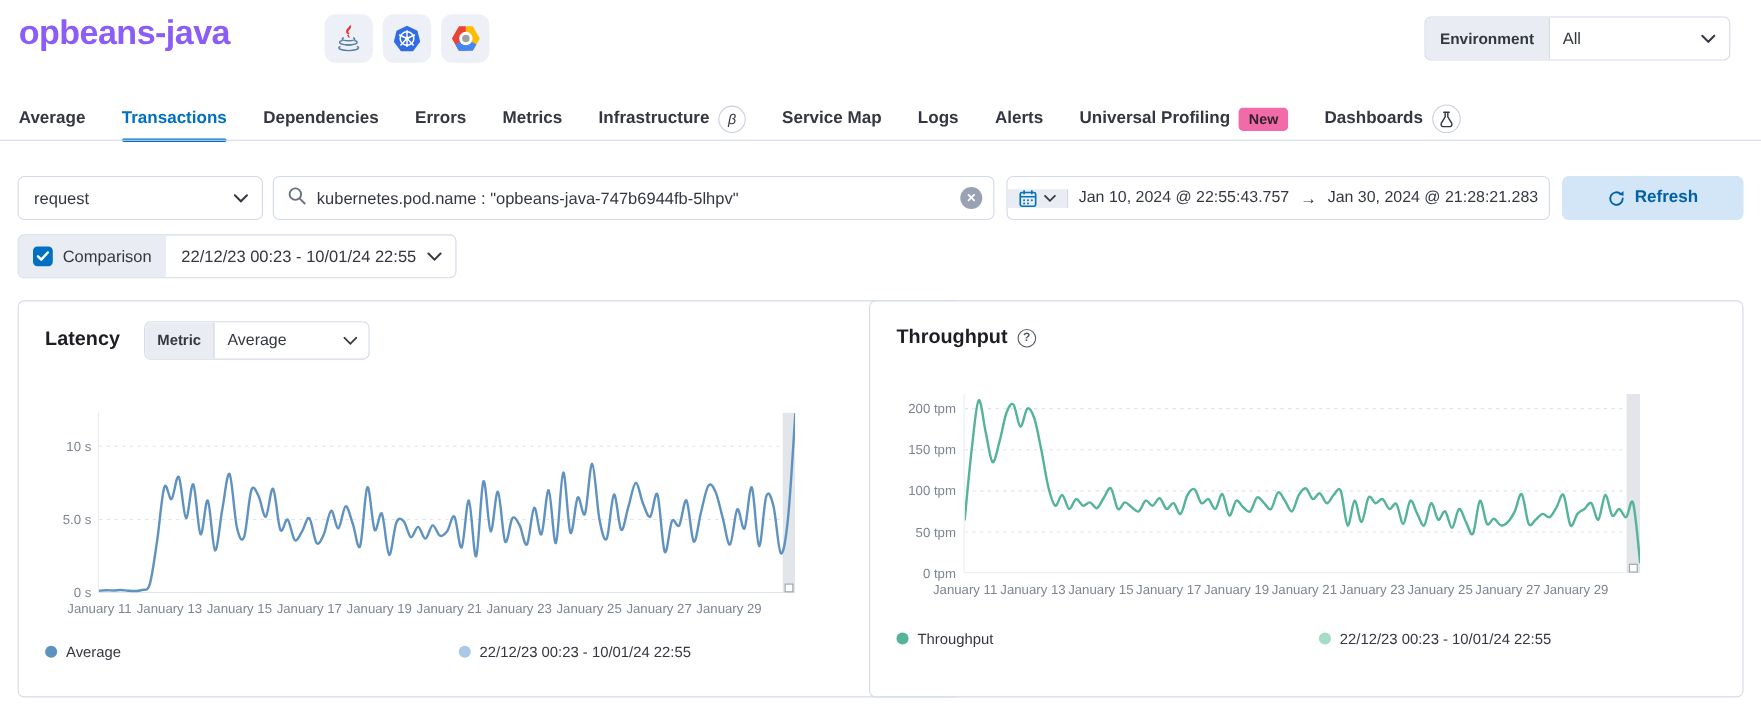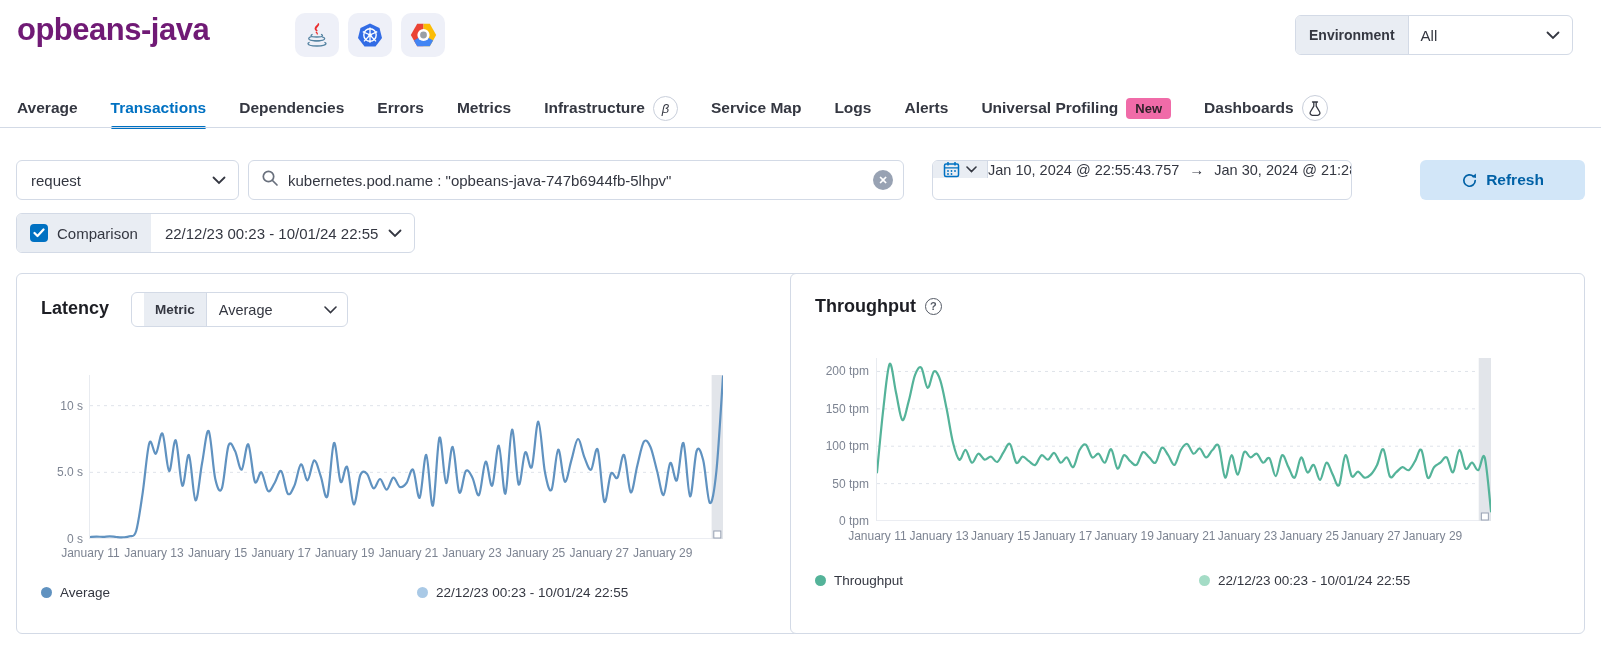--- a/index.html
+++ b/index.html
@@ -4,21 +4,21 @@
 <style>
   * { margin:0; padding:0; box-sizing:border-box; }
   html,body { background:#fff; }
   .page {
     position:relative; width:1601px; height:654px; overflow:hidden; background:#fff;
     font-family:"Liberation Sans", sans-serif; color:#343741;
   }
   
   .page-title {
     position:absolute; left:17px; top:12px;
-    font-size:31px; font-weight:700; letter-spacing:-0.5px; color:#701a75;
+    font-size:31px; font-weight:700; letter-spacing:-0.5px; color:#8b5cf6;
   }
   .service-icons { position:absolute; left:295px; top:13px; display:flex; gap:9px; }
   .icon-badge {
     width:44px; height:44px; border-radius:10px; background:#eef0f8;
     display:flex; align-items:center; justify-content:center;
   }
   .env-control {
     position:absolute; left:1295px; top:15px; width:278px; height:40px;
     display:flex; border:1px solid #d3dae6; border-radius:6px; overflow:hidden; background:#fff;
   }
@@ -60,21 +60,21 @@
   .select-request .chev { margin-left:auto; }
   .search-box { left:248px; width:656px; display:flex; align-items:center; padding:0 10px 0 12px; }
   .search-box input {
     border:none; outline:none; flex:1; font-size:15px; color:#343741; margin-left:9px;
     font-family:"Liberation Sans", sans-serif; background:transparent;
   }
   .clear-btn {
     width:20px; height:20px; border-radius:50%; background:#98a2b3; color:#fff;
     display:flex; align-items:center; justify-content:center; font-size:11px; font-weight:700; cursor:pointer;
   }
-  .datepicker { left:915px; width:420px; display:flex; align-items:flex-start; overflow:hidden;margin-left:17px; }
+  .datepicker { left:915px; width:494px; display:flex; align-items:center; overflow:hidden; }
   .dp-prepend {
     background:#e9edf3; display:flex; align-items:center; gap:6px; padding:0 10px; border-right:1px solid #d3dae6;
   }
   .dp-dates { flex:1; display:flex; align-items:center; justify-content:center; gap:10px; font-size:14.5px; color:#343741; white-space:nowrap; }
   .arrow-glyph { font-size:15px; color:#343741; }
   .refresh-btn {
     left:1420px; width:165px; background:#d2e6f8; border:none; display:flex; align-items:center; justify-content:center;
     gap:8px; color:#0061a6; font-size:15.5px; font-weight:600; cursor:pointer; border-radius:6px;
   }
   
@@ -91,21 +91,21 @@
   
   .panel {
     position:absolute; top:273px; height:361px; background:#fff;
     border:1px solid #d3dae6; border-radius:6px;
   }
   .panel-latency { left:16px; width:858px; }
   .panel-throughput { left:790px; width:795px; }
   .panel-title { position:absolute; font-size:18px; font-weight:700; color:#1d1e24; }
   .metric-control {
     position:absolute; left:114px; top:18px; height:35px; display:flex;
-    border:1px solid #d3dae6; border-radius:6px; overflow:hidden; background:#fff;padding-left:12px;
+    border:1px solid #d3dae6; border-radius:6px; overflow:hidden; background:#fff;
   }
   .metric-label {
     background:#e9edf3; display:flex; align-items:center; padding:0 11px;
     font-size:13.5px; font-weight:700; color:#343741; border-right:1px solid #d3dae6;
   }
   .metric-value { width:140px; display:flex; align-items:center; padding:0 10px 0 12px; font-size:14.5px; color:#343741; }
   .metric-value .chev { margin-left:auto; }
   .help-icon {
     display:inline-flex; width:17px; height:17px; border-radius:50%; border:1.5px solid #555b66;
     align-items:center; justify-content:center; font-size:11px; font-weight:700; color:#555b66; vertical-align:2px; margin-left:9px;

